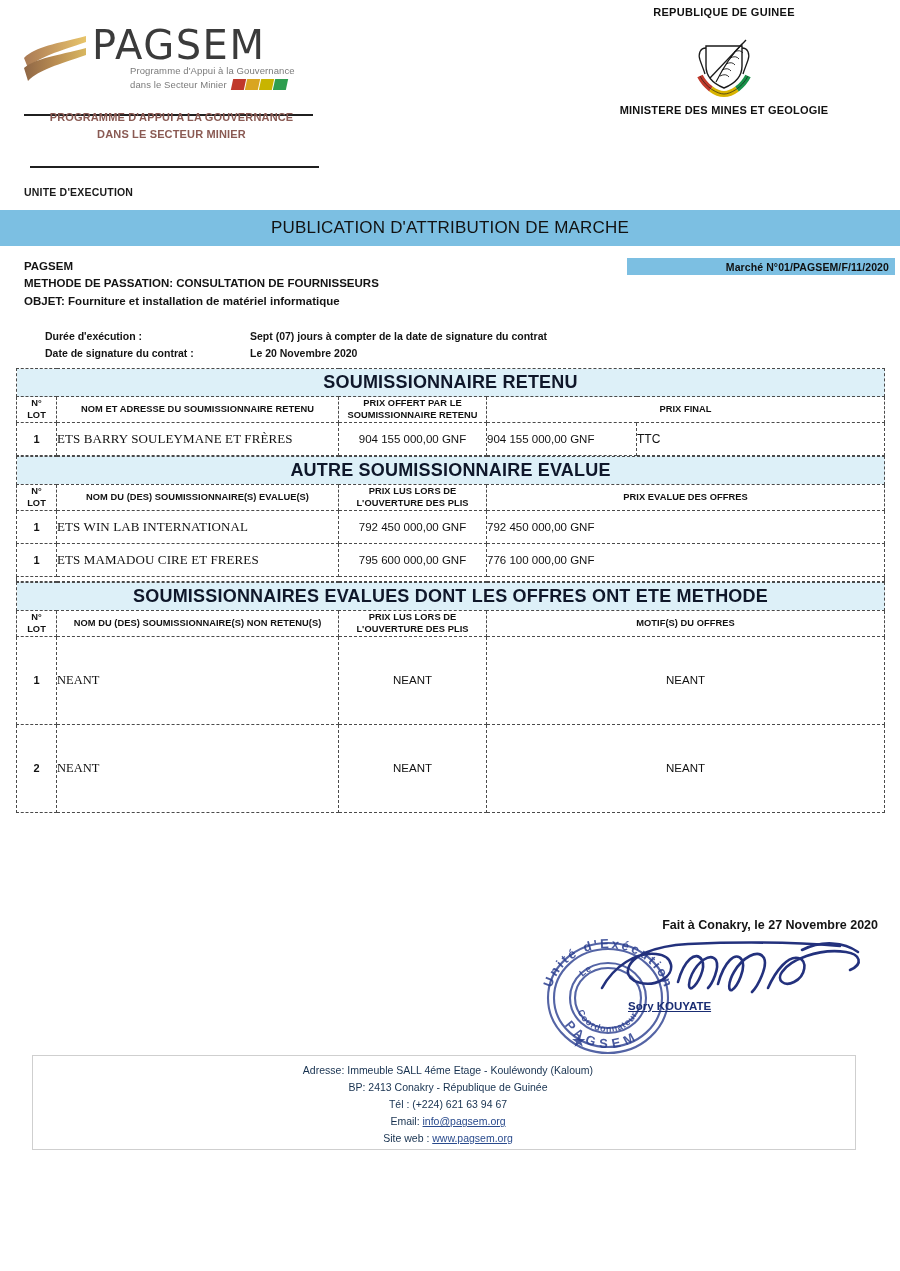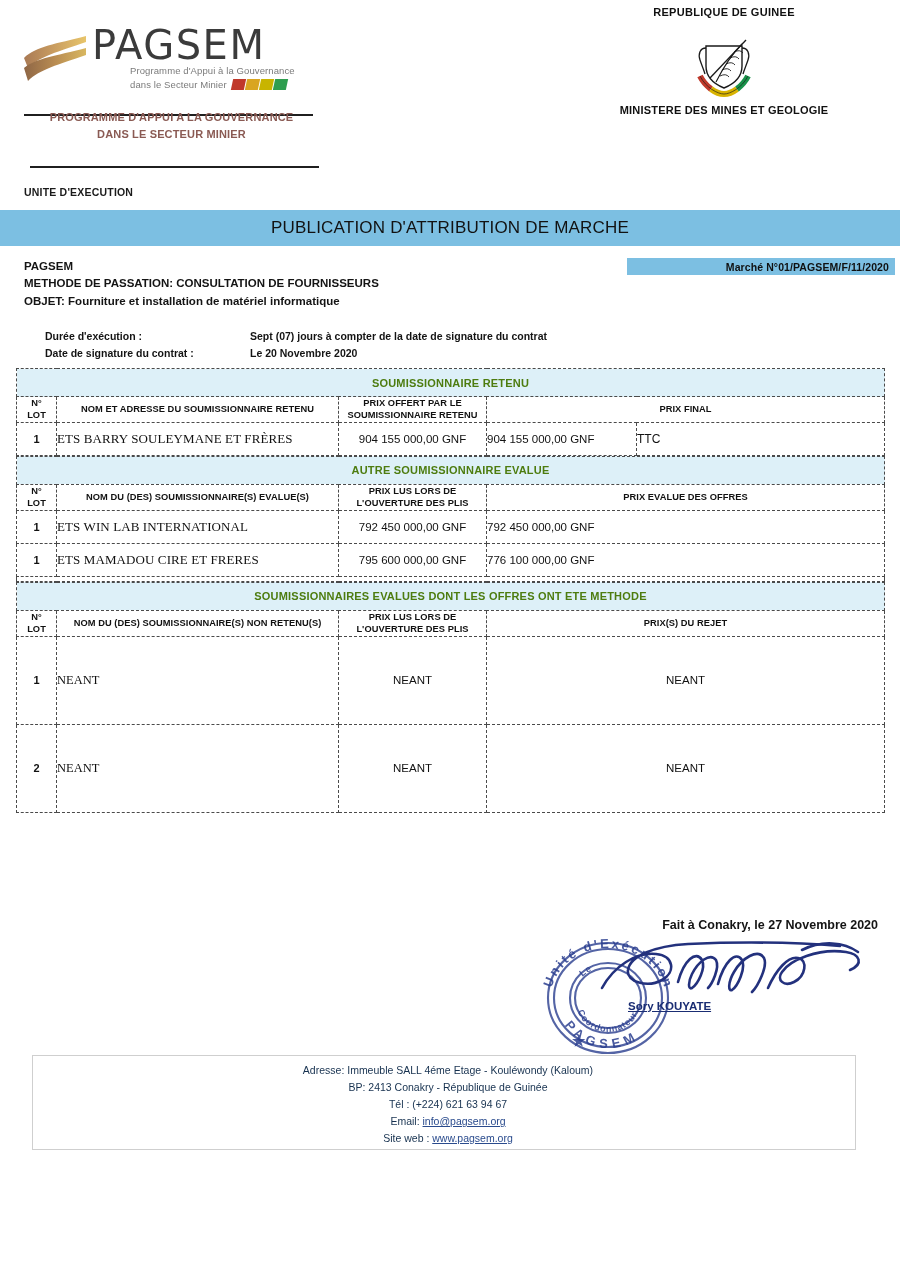--- a/index.html
+++ b/index.html
@@ -217,25 +217,25 @@
     table-layout: fixed;
   }
   table.sheet td {
     border: 1px dashed #4a4a4a;
     padding: 0;
     vertical-align: middle;
   }
   td.section {
     background: #ddf0f8;
     text-align: center;
-    font-size: 11px;
+    font-size: 18px;
     font-weight: bold;
     letter-spacing: 0.2px;
     height: 27px;
-    color: #4d7c0f;
+    color: #0f172a;
   }
   td.colhead {
     text-align: center;
     font-size: 9.3px;
     font-weight: bold;
     line-height: 1.34;
     padding: 5px 3px;
     color: #111;
     letter-spacing: 0.05px;
   }
@@ -546,21 +546,21 @@
       <tr>
         <td class="section" colspan="4">SOUMISSIONNAIRES EVALUES DONT LES OFFRES ONT ETE METHODE</td>
       </tr>
       <tr>
         <td class="colhead">
           <div>N°</div>
           <div>LOT</div>
         </td>
         <td class="colhead">NOM DU (DES) SOUMISSIONNAIRE(S) NON RETENU(S)</td>
         <td class="colhead">PRIX LUS LORS DE L'OUVERTURE DES PLIS</td>
-        <td class="colhead">PRIX(S) DU REJET</td>
+        <td class="colhead">MOTIF(S) DU OFFRES</td>
       </tr>
       <tr class="tallrow">
         <td class="lotcell">1</td>
         <td class="neant-l">NEANT</td>
         <td class="neant-c">NEANT</td>
         <td class="neant-c">NEANT</td>
       </tr>
       <tr class="tallrow">
         <td class="lotcell">2</td>
         <td class="neant-l">NEANT</td>

